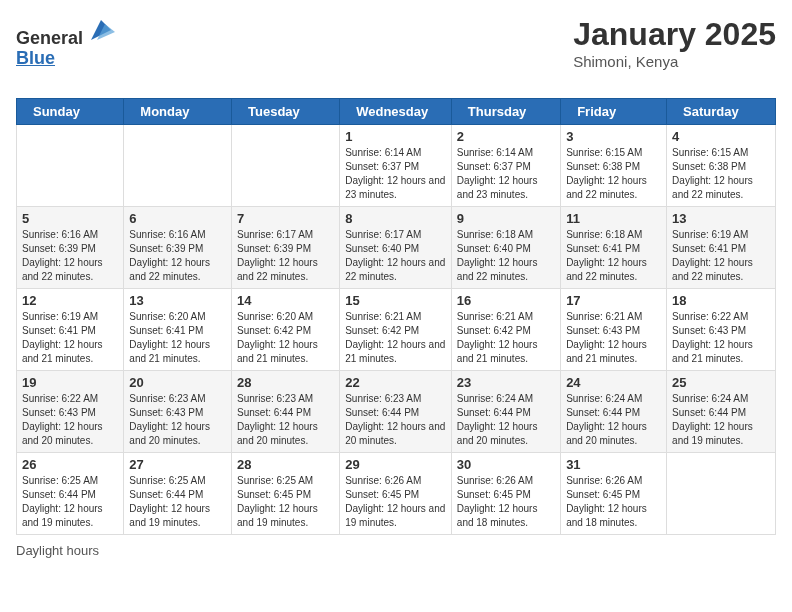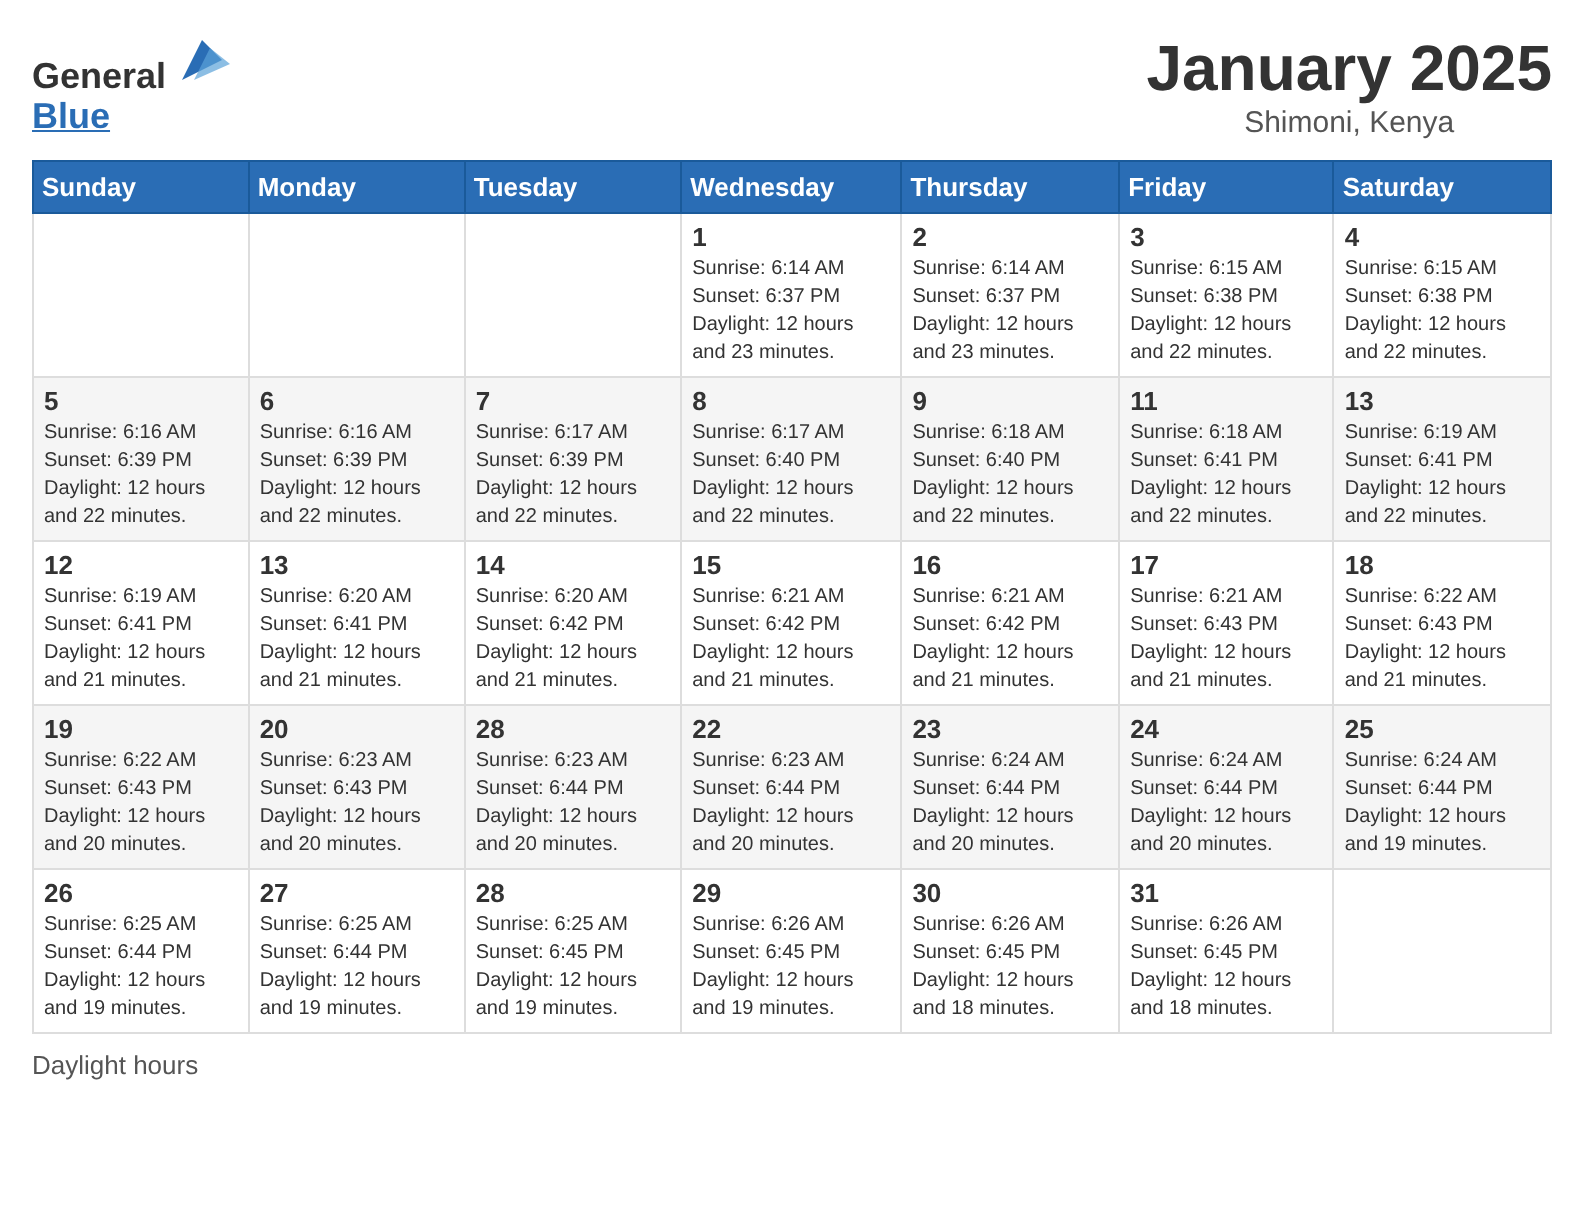--- a/index.html
+++ b/index.html
@@ -7,60 +7,60 @@
       font-family: Arial, sans-serif;
       background: #fff;
       width: 792px;
       min-height: 612px;
       padding: 16px;
     }
     .header {
       display: flex;
       justify-content: space-between;
       align-items: flex-start;
-      margin-bottom: 10px;
+      margin-bottom: 28px;
     }
     .logo {
       display: flex;
       align-items: center;
     }
     .logo-text {
       font-size: 18px;
       font-weight: bold;
       line-height: 1.1;
     }
     .logo-general { color: #333; }
     .logo-blue { color: #2a6db5; text-decoration: underline; }
     .logo-icon {
       width: 28px;
       height: 28px;
       margin-left: 4px;
     }
     .title-block {
-      text-align: center;
+      text-align: left;
     }
     .month-year {
       font-size: 32px;
       font-weight: bold;
       color: #333;
     }
     .location {
       font-size: 15px;
       color: #555;
     }
     .calendar {
       width: 100%;
       border-collapse: collapse;
       border: 1px solid #ccc;
     }
     .calendar th {
       background-color: #2a6db5;
       color: #fff;
       text-align: left;
-      padding: 5px 4px;
+      padding: 5px 16px;
       font-size: 13px;
       font-weight: bold;
       border: 1px solid #1a5a9a;
     }
     .calendar td {
       vertical-align: top;
       padding: 4px 5px;
       border: 1px solid #ddd;
       width: 113px;
       min-height: 80px;

